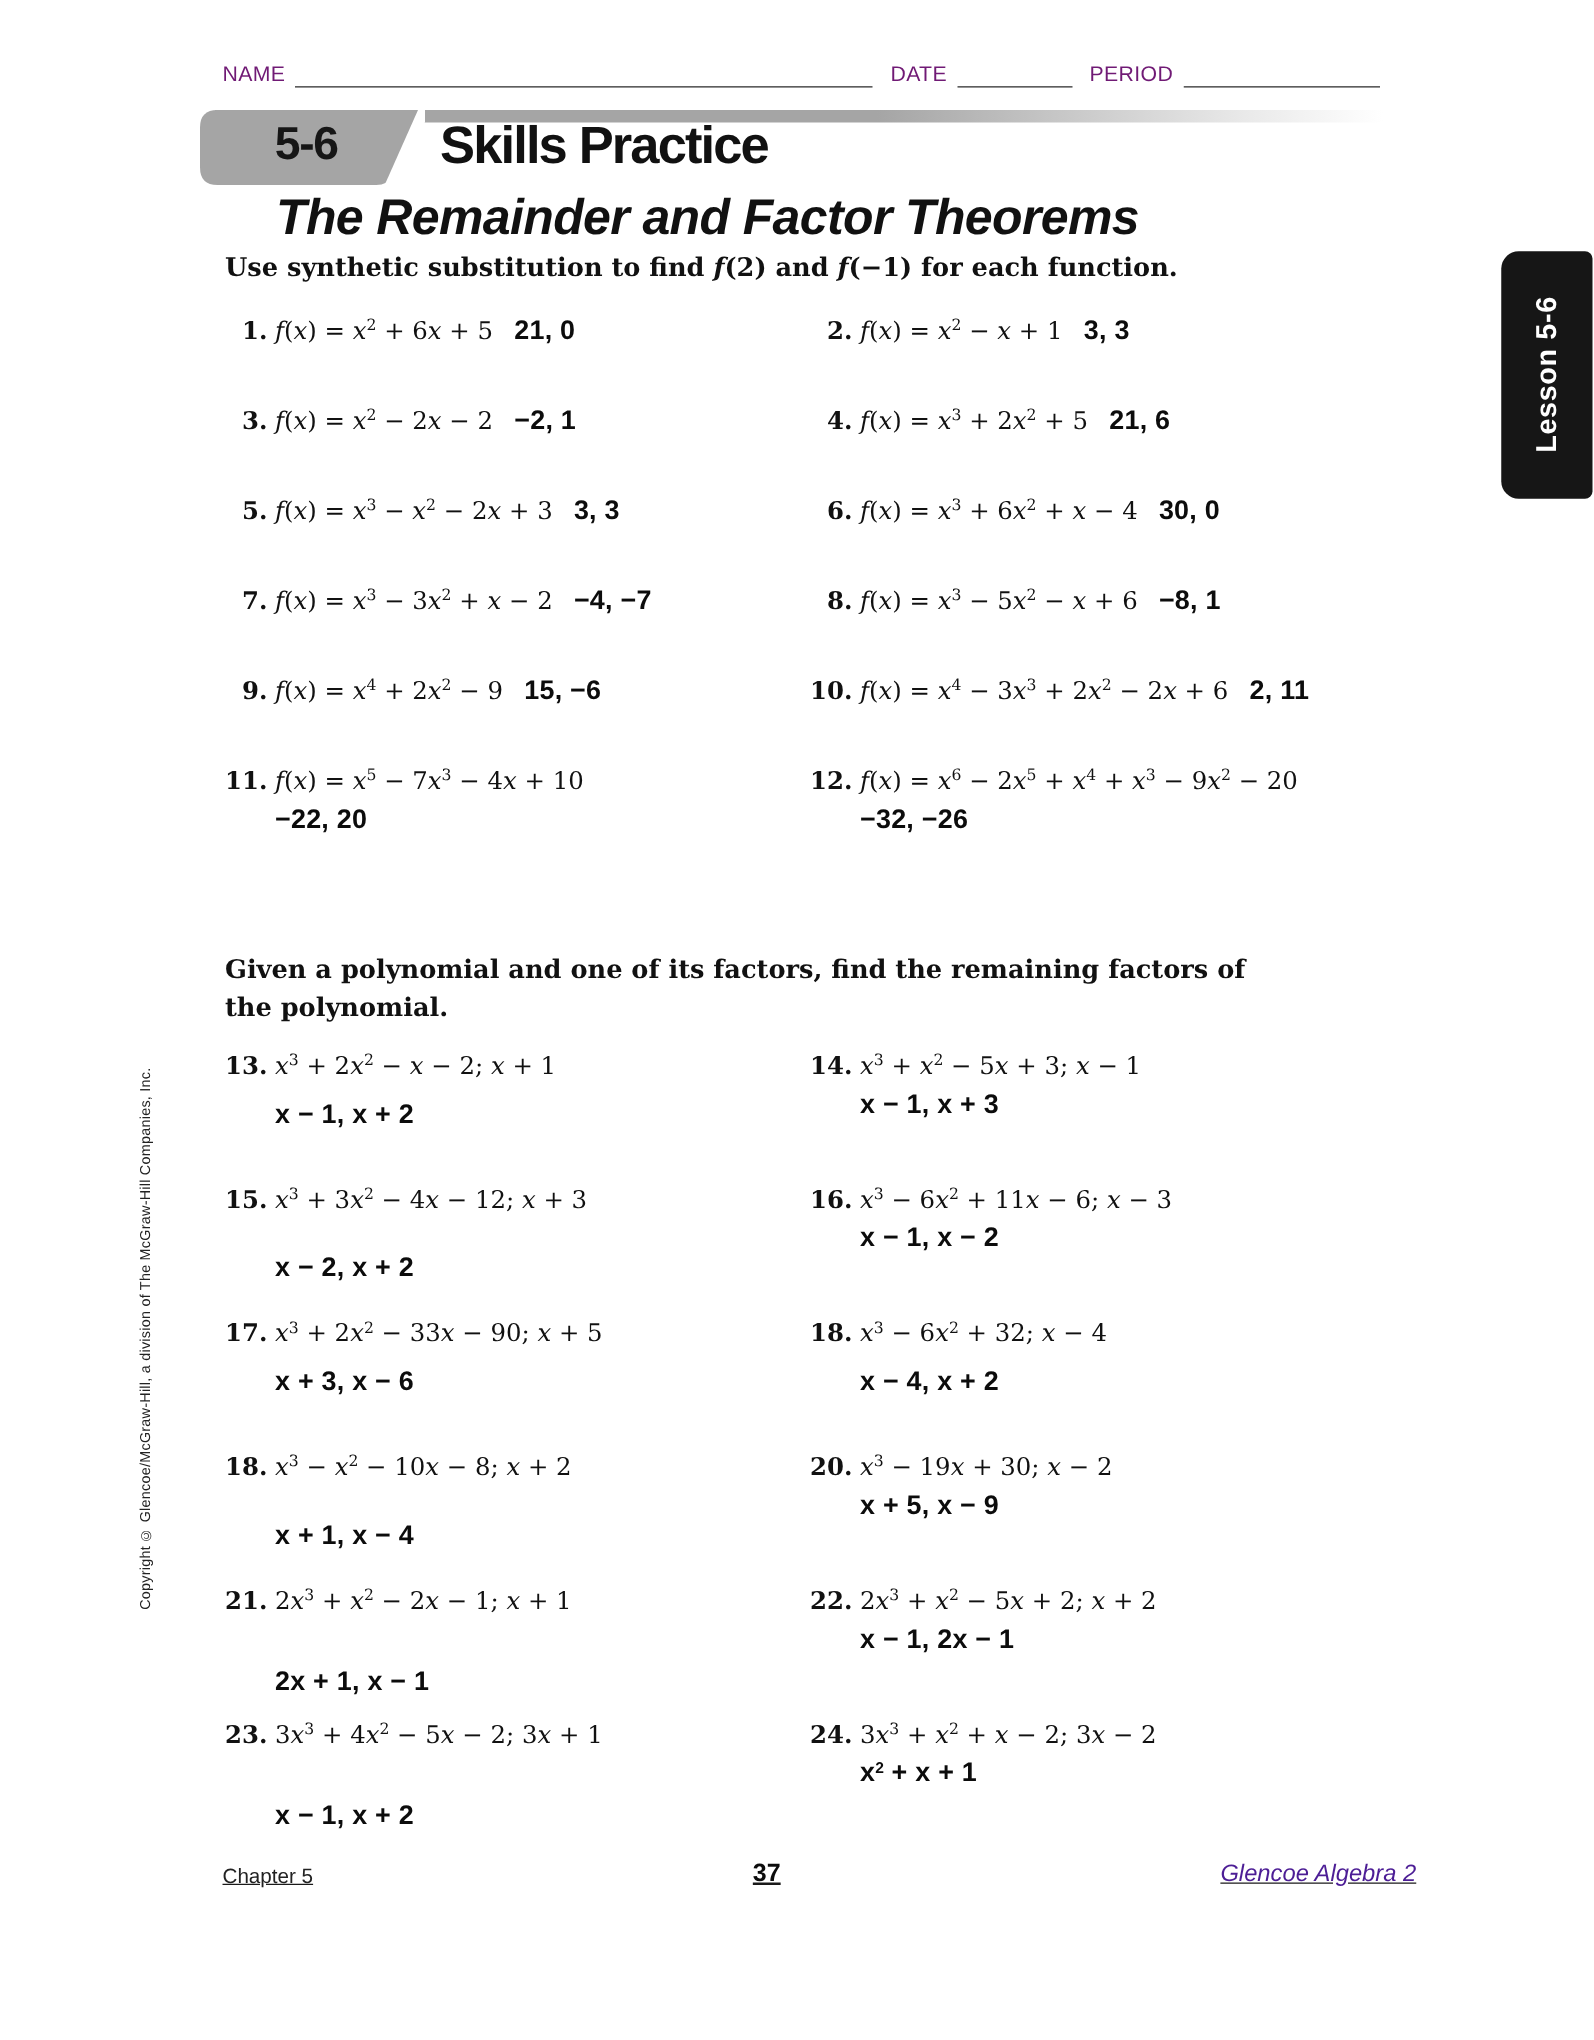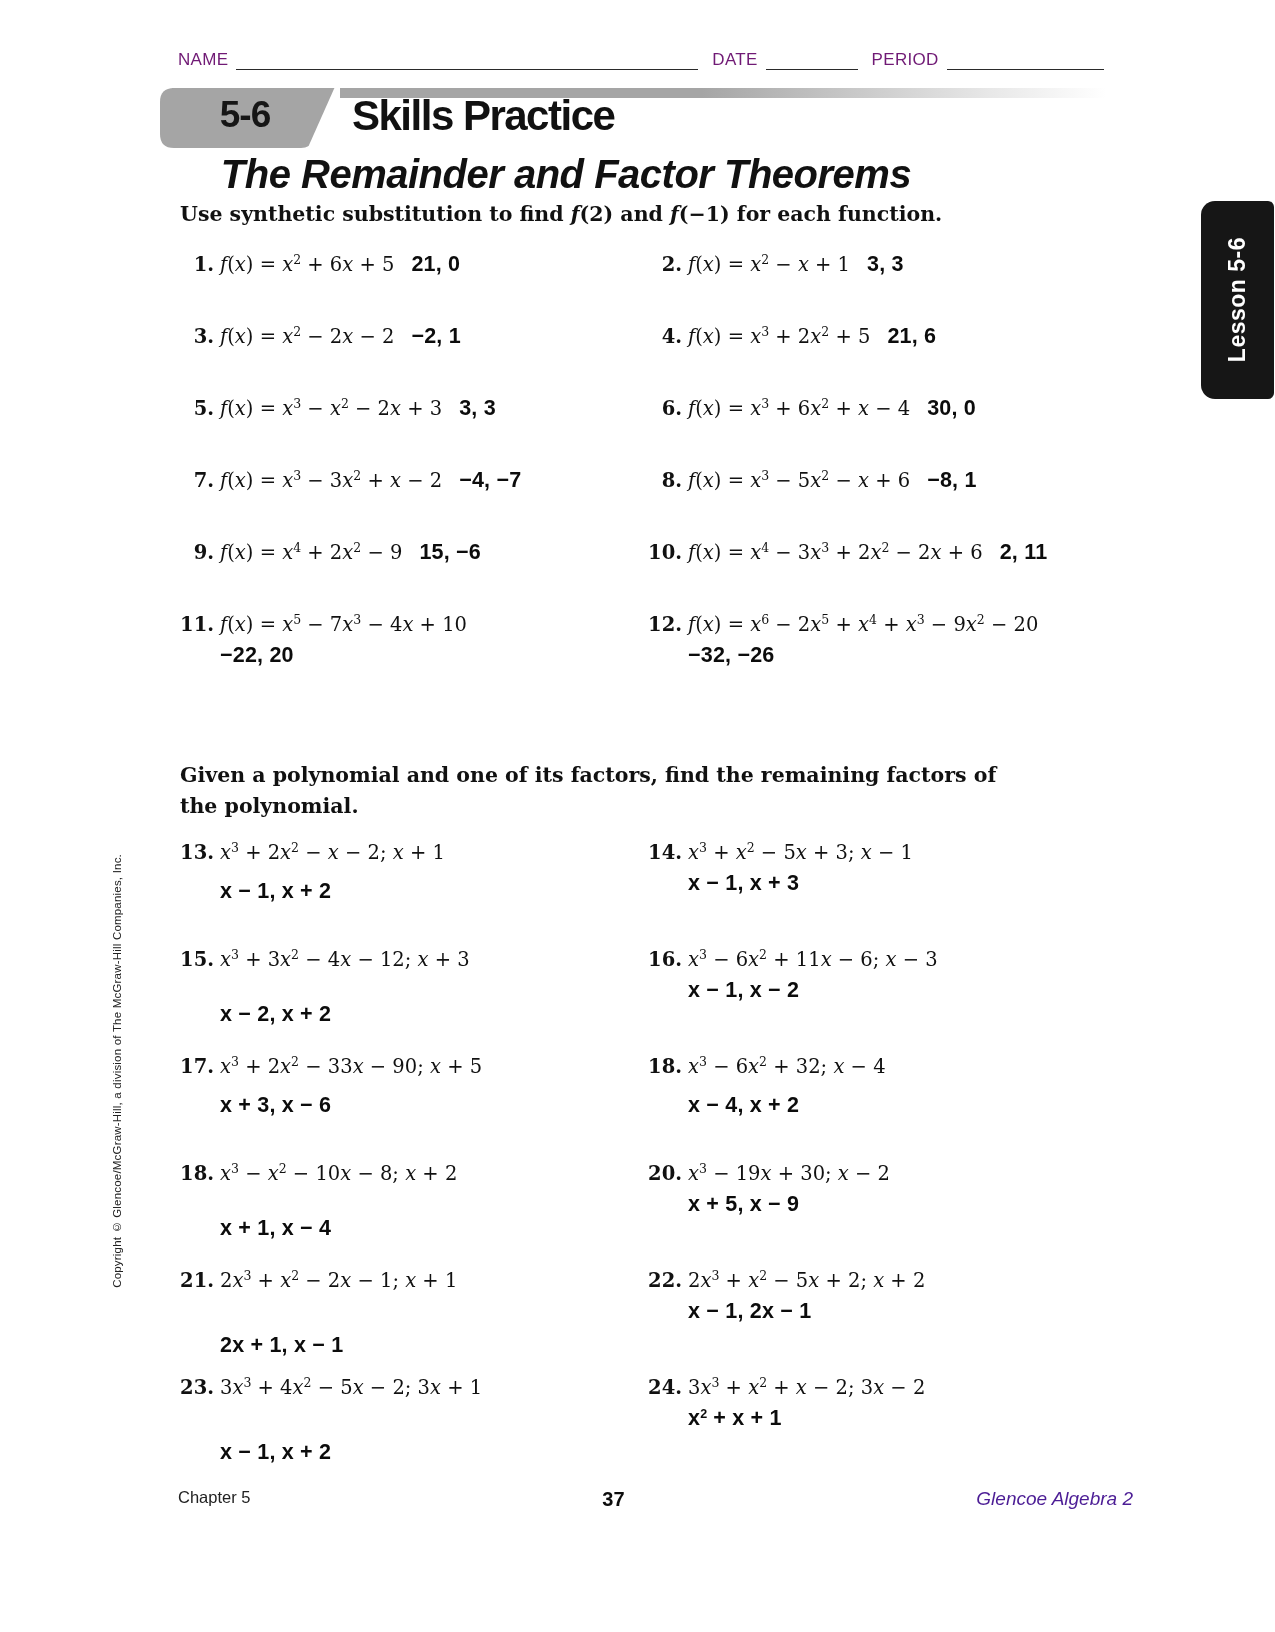--- a/index.html
+++ b/index.html
@@ -75,21 +75,21 @@
 
   
   .copyright { position: absolute; left: 104px; top: 828px; height: 486px; width: 26px;
     display: flex; align-items: center; justify-content: center; }
   .copyright span { writing-mode: vertical-rl; transform: rotate(180deg);
     font-size: 11.5px; color: #222; letter-spacing: 0.2px; white-space: nowrap;
     font-family: "Liberation Sans", sans-serif; }
 
   
   .footer { position: absolute; top: 1488px; left: 178px; width: 955px;
-    display: flex; align-items: flex-start; }
+    display: flex; align-items: flex-end; text-decoration: underline; }
   .f-chapter { font-size: 16.5px; color: #222; }
   .f-page { flex: 1; text-align: center; font-weight: 700; font-size: 20px; color: #0c0c0c; }
   .f-book { font-size: 19px; font-style: italic; color: #4c1d95; }
 </style>
 </head>
 <body>
 
 <div class="page">
 
   <div class="idrow">

